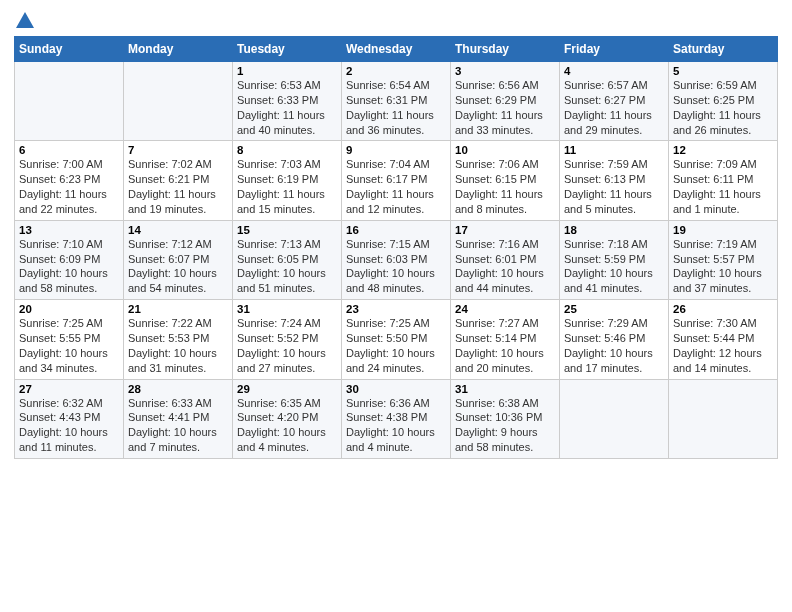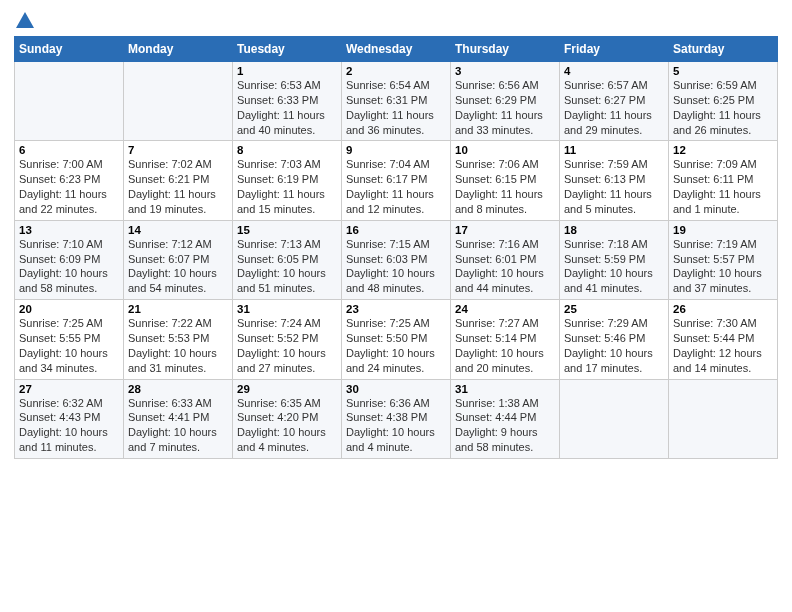--- a/index.html
+++ b/index.html
@@ -253,20 +253,20 @@
           <td>
             <span class="day-num">29</span>
             <div class="day-info"><span>Sunrise: 6:35 AM</span><br><span>Sunset: 4:20 PM</span><br><span>Daylight: 10 hours and 4 minutes.</span></div>
           </td>
           <td>
             <span class="day-num">30</span>
             <div class="day-info"><span>Sunrise: 6:36 AM</span><br><span>Sunset: 4:38 PM</span><br><span>Daylight: 10 hours and 4 minute.</span></div>
           </td>
           <td>
             <span class="day-num">31</span>
-            <div class="day-info"><span>Sunrise: 1:38 AM</span><br><span>Sunset: 4:44 PM</span><br><span>Daylight: 9 hours and 58 minutes.</span></div>
+            <div class="day-info"><span>Sunrise: 6:38 AM</span><br><span>Sunset: 10:36 PM</span><br><span>Daylight: 9 hours and 58 minutes.</span></div>
           </td>
           <td class="empty-cell"></td>
           <td class="empty-cell"></td>
         </tr>
       </tbody>
   </table>
 </div>
 
 </body></html>

